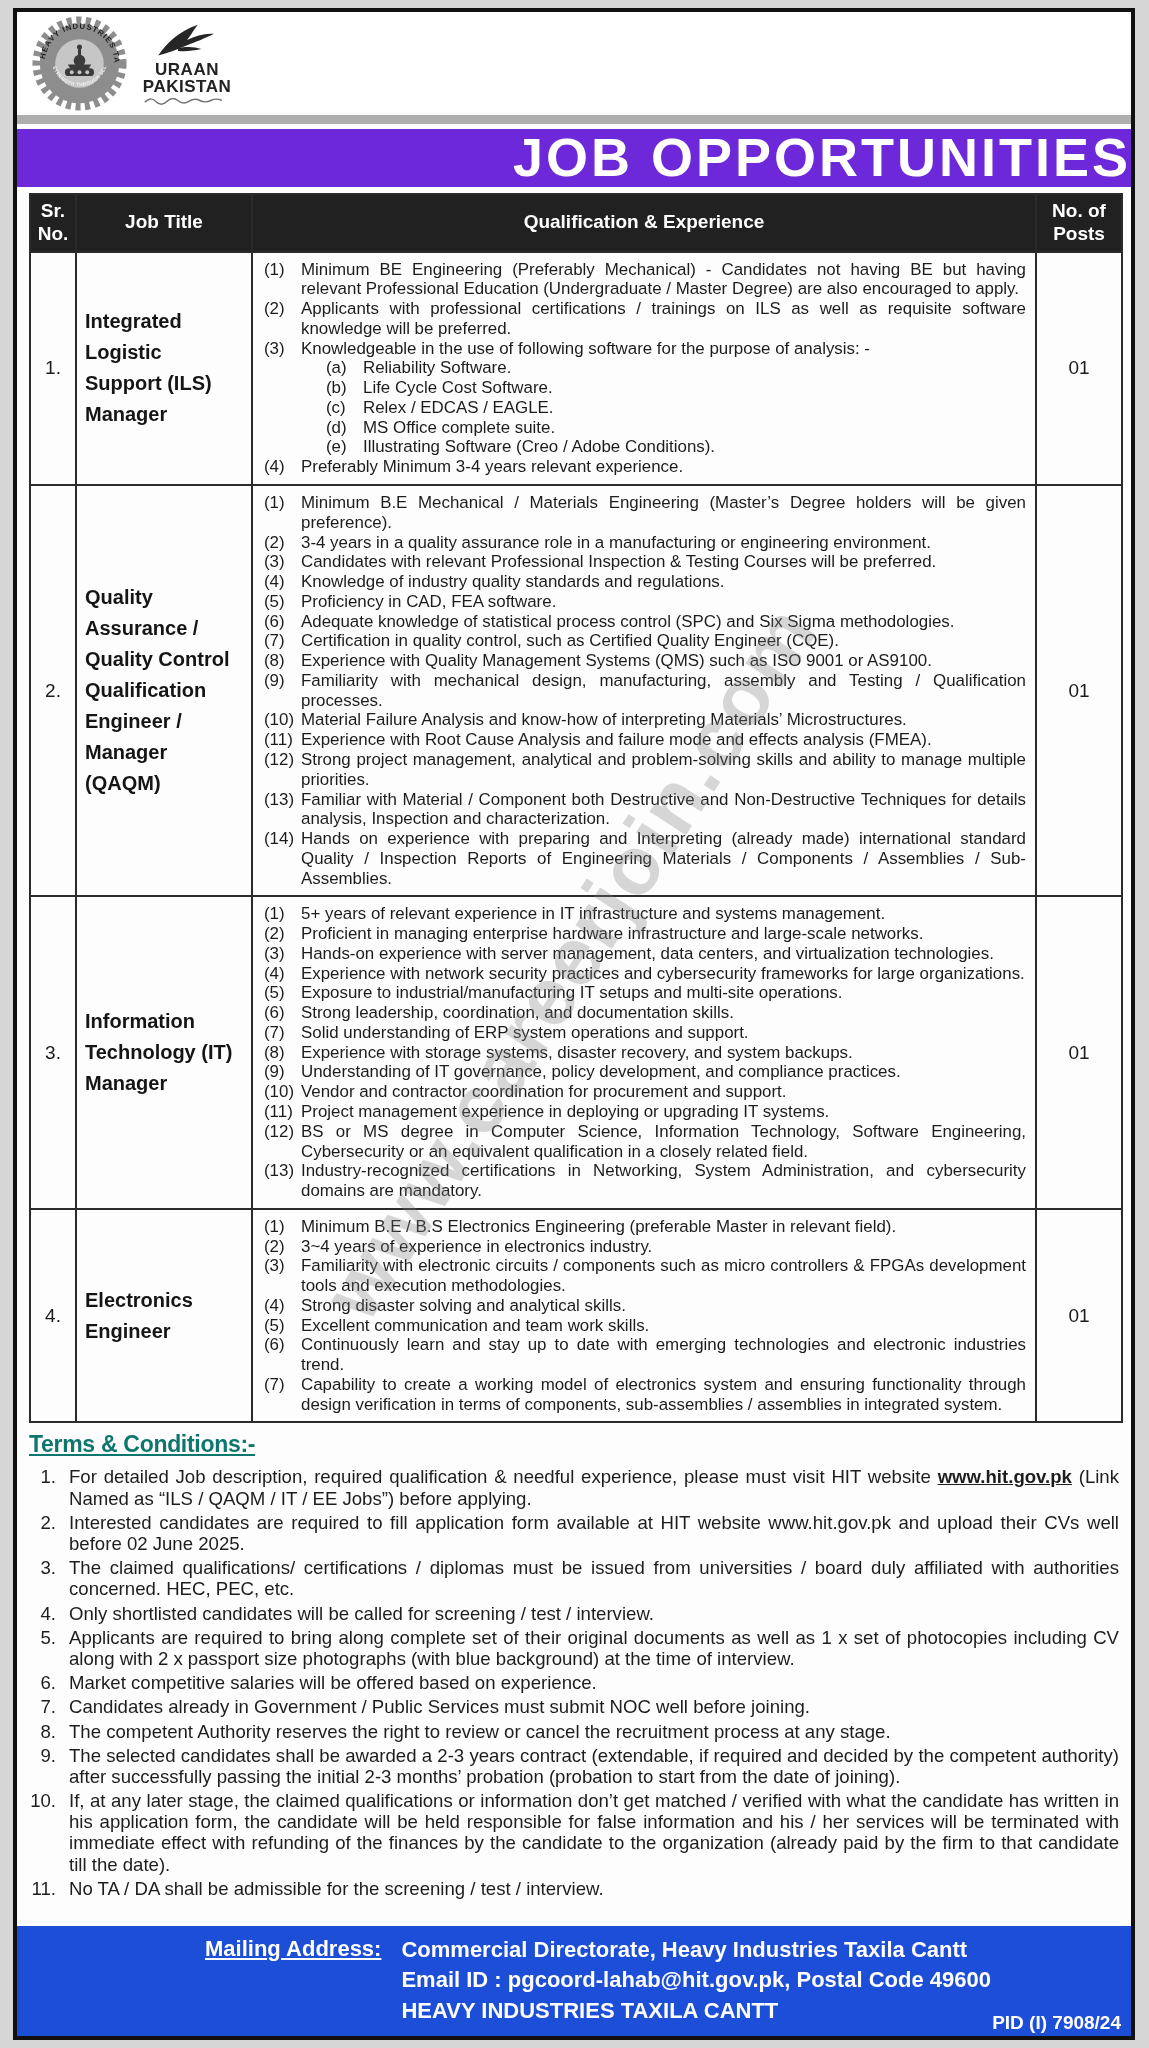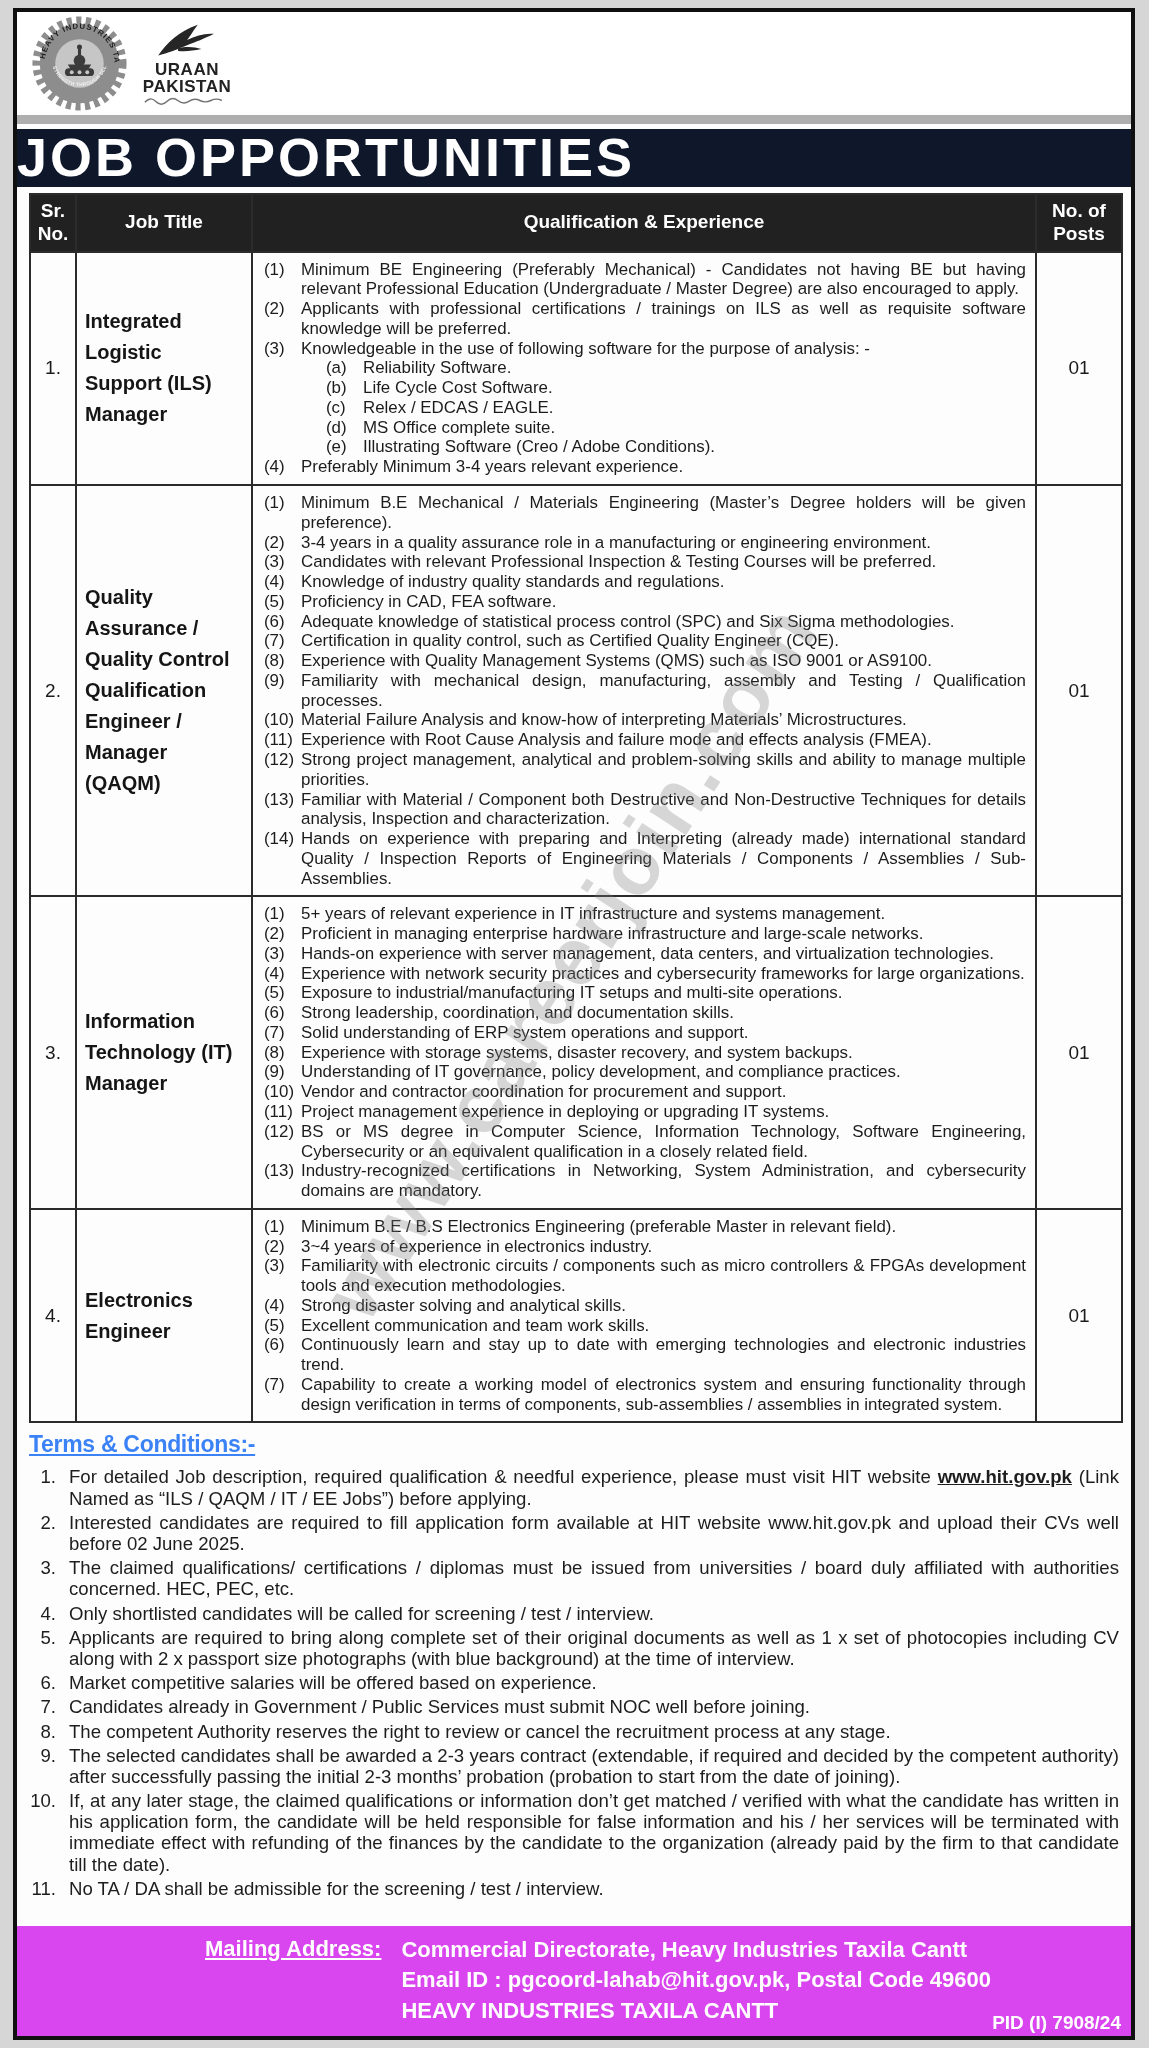--- a/index.html
+++ b/index.html
@@ -30,23 +30,23 @@
   .hdr-sub {
     display:block; font-size:28px; font-weight:bold; letter-spacing:-.5px;
     color:#161616; transform:scaleX(.93); transform-origin:50% 50%; white-space:nowrap; margin-top:2px;
   }
   .uraan { flex:0 0 112px; text-align:center; line-height:1; }
   .uraan-text { font-size:17px; font-weight:900; color:#222; letter-spacing:.5px; }
   .uraan svg { display:block; margin:0 auto; }
   
   .gray-strip { height:9px; background:#aeaeae; margin-top:3px; }
   .banner {
-    margin-top:5px; height:58px; background:#0f172a;
+    margin-top:5px; height:58px; background:#6d28d9;
     color:#fff; font-size:54px; font-weight:900; letter-spacing:3px;
-    text-align:left; line-height:56px; white-space:nowrap;
+    text-align:right; line-height:56px; white-space:nowrap;
   }
   
   .intro { padding:9px 12px 4px; font-size:20.5px; line-height:1.4; color:#222; }
   
   table.jobs {
     margin:6px 8px 0 12px; border-collapse:collapse;
     width:calc(100% - 20px); table-layout:fixed;
   }
   table.jobs th, table.jobs td { border:2px solid #2b2b2b; }
   table.jobs th {
@@ -61,30 +61,30 @@
   }
   td.posts { text-align:center; vertical-align:middle; font-size:19px; }
   td.qual { vertical-align:middle; padding:7px 6px 7px 2px; }
   .qitem { display:flex; font-size:16.9px; line-height:1.17; color:#1c1c1c; }
   .qnum { flex:0 0 46px; padding-left:9px; }
   .qitem.sub .qnum { flex:0 0 46px; margin-left:62px; }
   .qtext { flex:1; text-align:justify; padding-right:3px; }
   
   .terms { padding:8px 12px 4px 10px; }
   .terms-heading {
-    font-size:23px; font-weight:900; color:#3b82f6;
+    font-size:23px; font-weight:900; color:#0f766e;
     text-decoration:underline; margin:0 0 8px 2px; letter-spacing:-.3px;
   }
   .term { display:flex; margin-bottom:3px; font-size:18.6px; line-height:1.14; color:#1d1d1d; }
   .tnum { flex:0 0 42px; text-align:right; padding-right:13px; }
   .ttext { flex:1; text-align:justify; }
   .ttext .bu { font-weight:bold; text-decoration:underline; }
   
   .footer {
-    margin-top:auto; background:#d946ef; color:#fff;
+    margin-top:auto; background:#1d4ed8; color:#fff;
     display:flex; align-items:flex-start; position:relative;
     padding:9px 12px 10px 0; min-height:76px;
   }
   .mail-label {
     margin-left:188px; font-size:22px; font-weight:bold;
     text-decoration:underline; white-space:nowrap; padding-right:20px; padding-top:1px;
   }
   .mail-lines { font-size:22px; font-weight:bold; line-height:1.38; }
   .pid { position:absolute; right:10px; bottom:2px; font-size:19px; font-weight:bold; }
   

